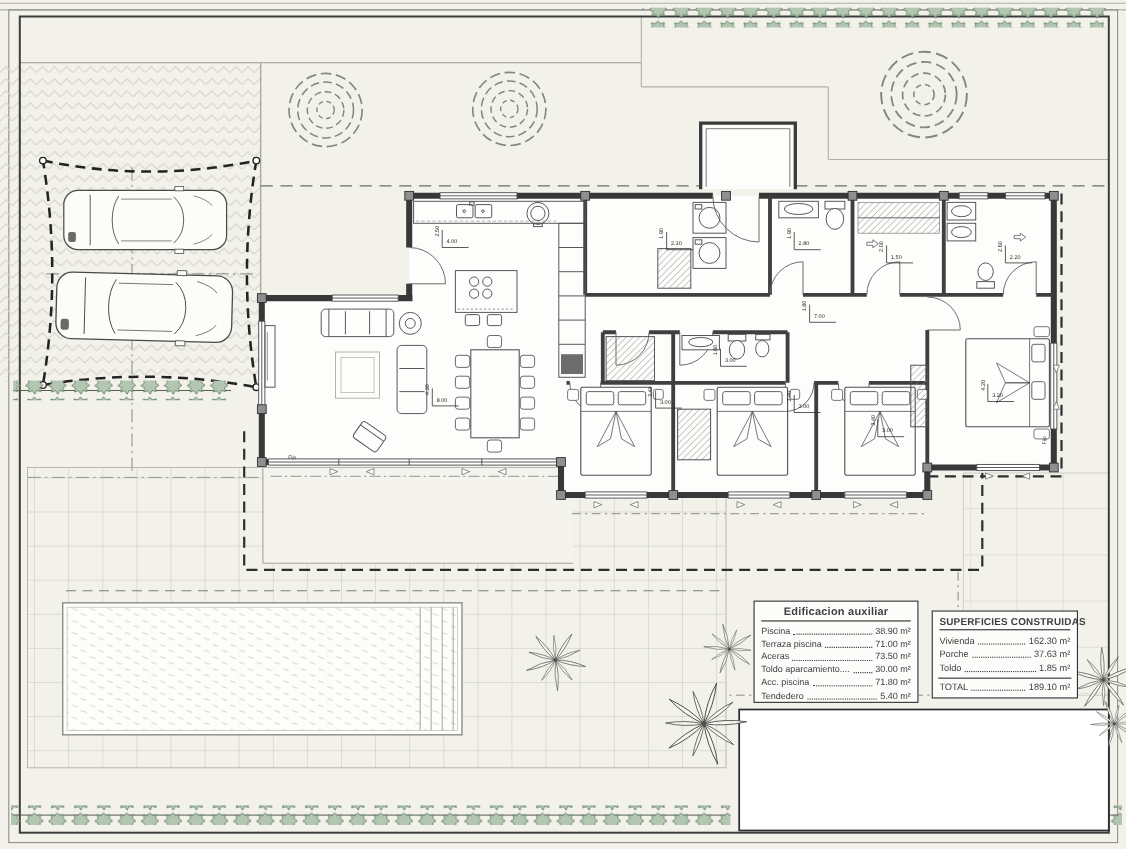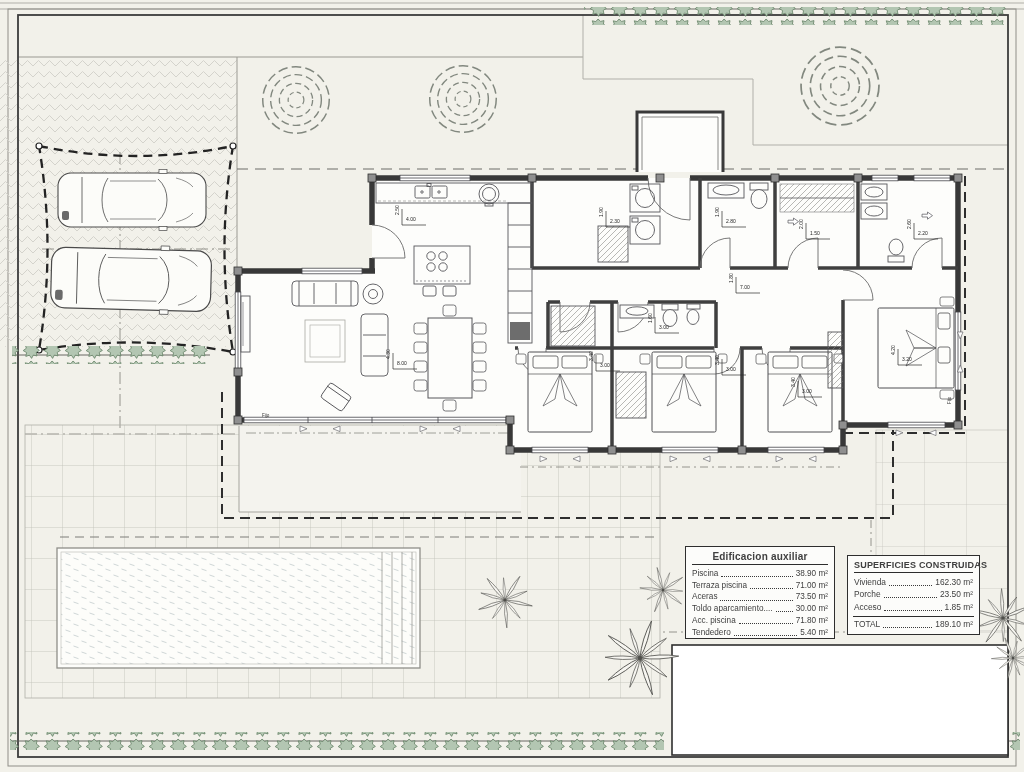--- a/index.html
+++ b/index.html
@@ -484,24 +484,24 @@
     <div class="tt">SUPERFICIES CONSTRUIDAS</div>
     <div class="rows">
       <div class="r">
         <span>Vivienda</span>
           <span class="lead"></span>
           <span>162.30 m²</span>
       </div>
       <div class="r">
         <span>Porche</span>
           <span class="lead"></span>
-          <span>23.50 m²</span>
-      </div>
-      <div class="r">
-        <span>Acceso</span>
+          <span>37.63 m²</span>
+      </div>
+      <div class="r">
+        <span>Toldo</span>
           <span class="lead"></span>
           <span>1.85 m²</span>
       </div>
       <div class="sep"></div>
       <div class="r">
         <span>TOTAL</span>
           <span class="lead"></span>
           <span>189.10 m²</span>
       </div>
     </div>

